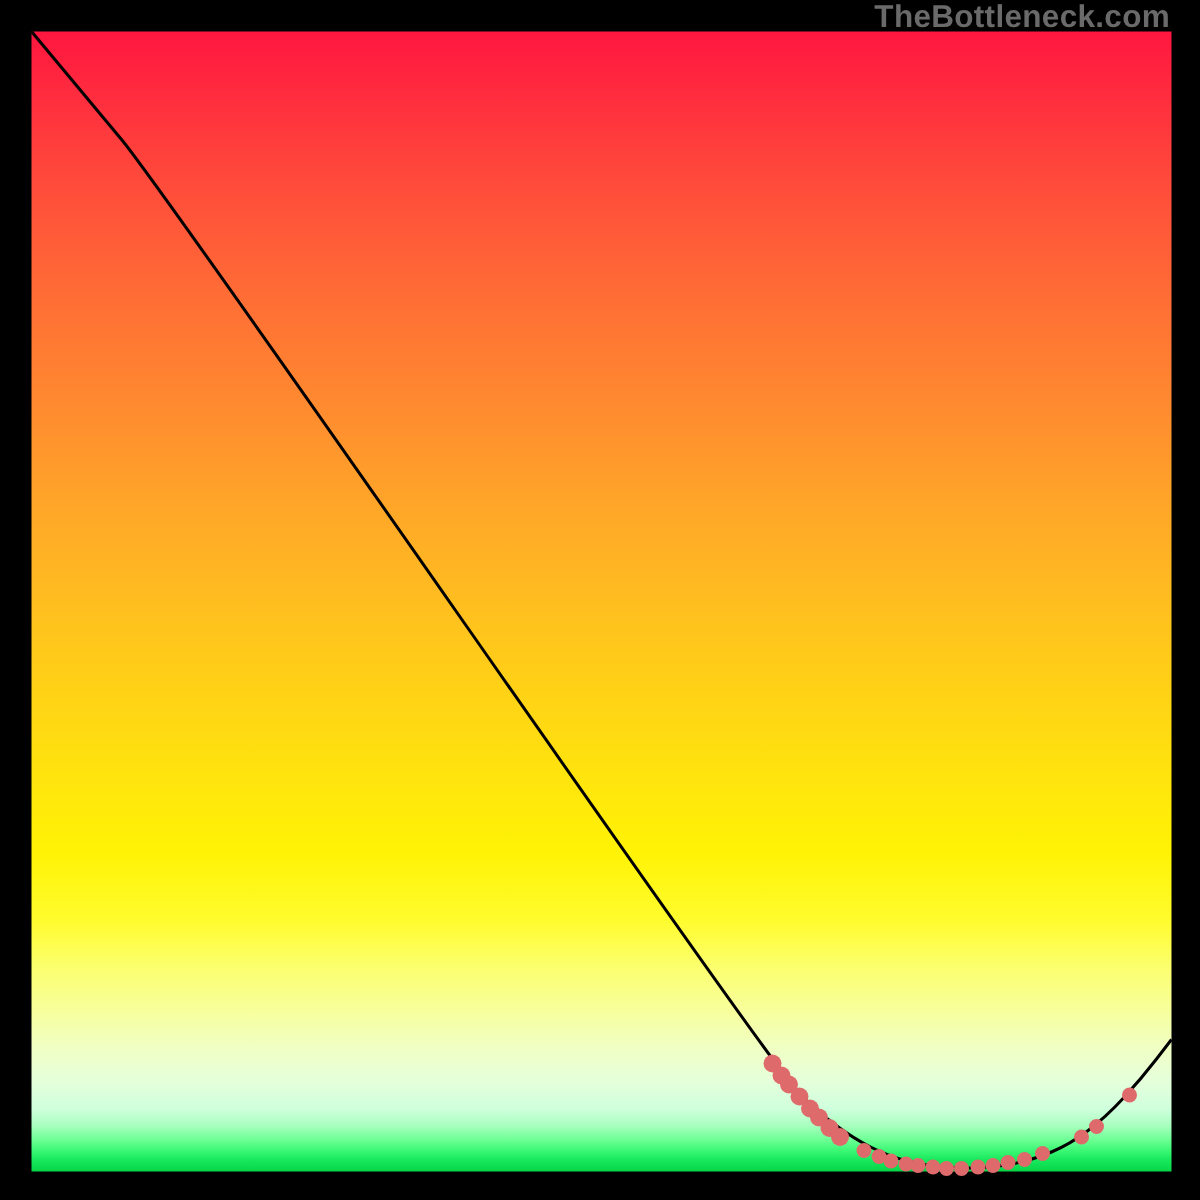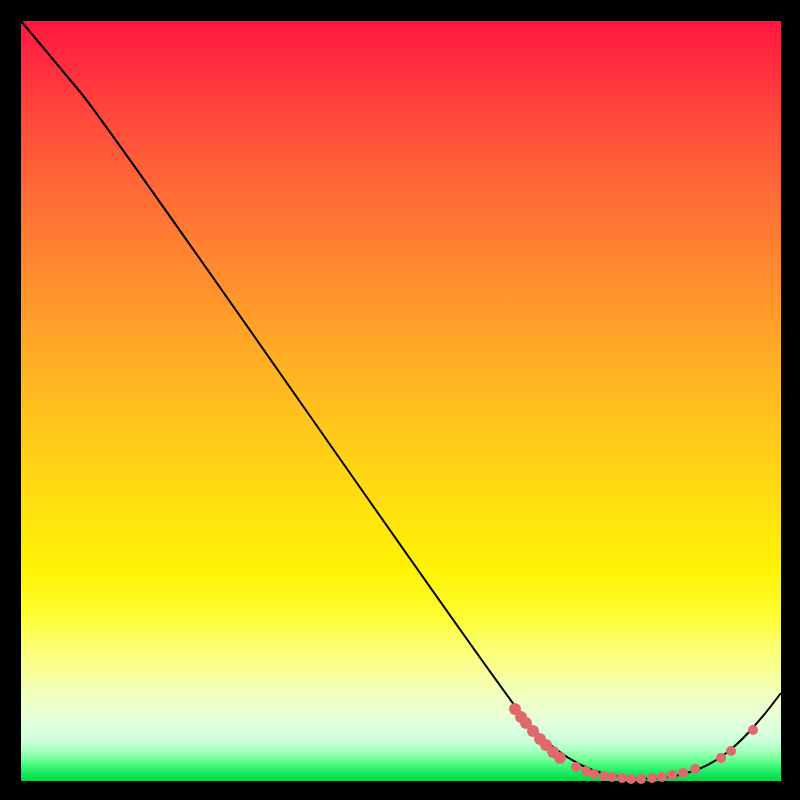--- a/index.html
+++ b/index.html
@@ -97,14 +97,15 @@
           <circle cx="651" cy="754" r="5" fill="#df6a6b"></circle>
           <circle cx="662" cy="752" r="5" fill="#df6a6b"></circle>
           <circle cx="674" cy="748" r="5" fill="#df6a6b"></circle>
           <circle cx="700" cy="737" r="5" fill="#df6a6b"></circle>
           <circle cx="710" cy="730" r="5" fill="#df6a6b"></circle>
           <circle cx="732" cy="709" r="5" fill="#df6a6b"></circle>
         </g>
     </svg>
   </div>
 
+  <div class="watermark">TheBottleneck.com</div>
 
 </div>
 
 </body></html>

